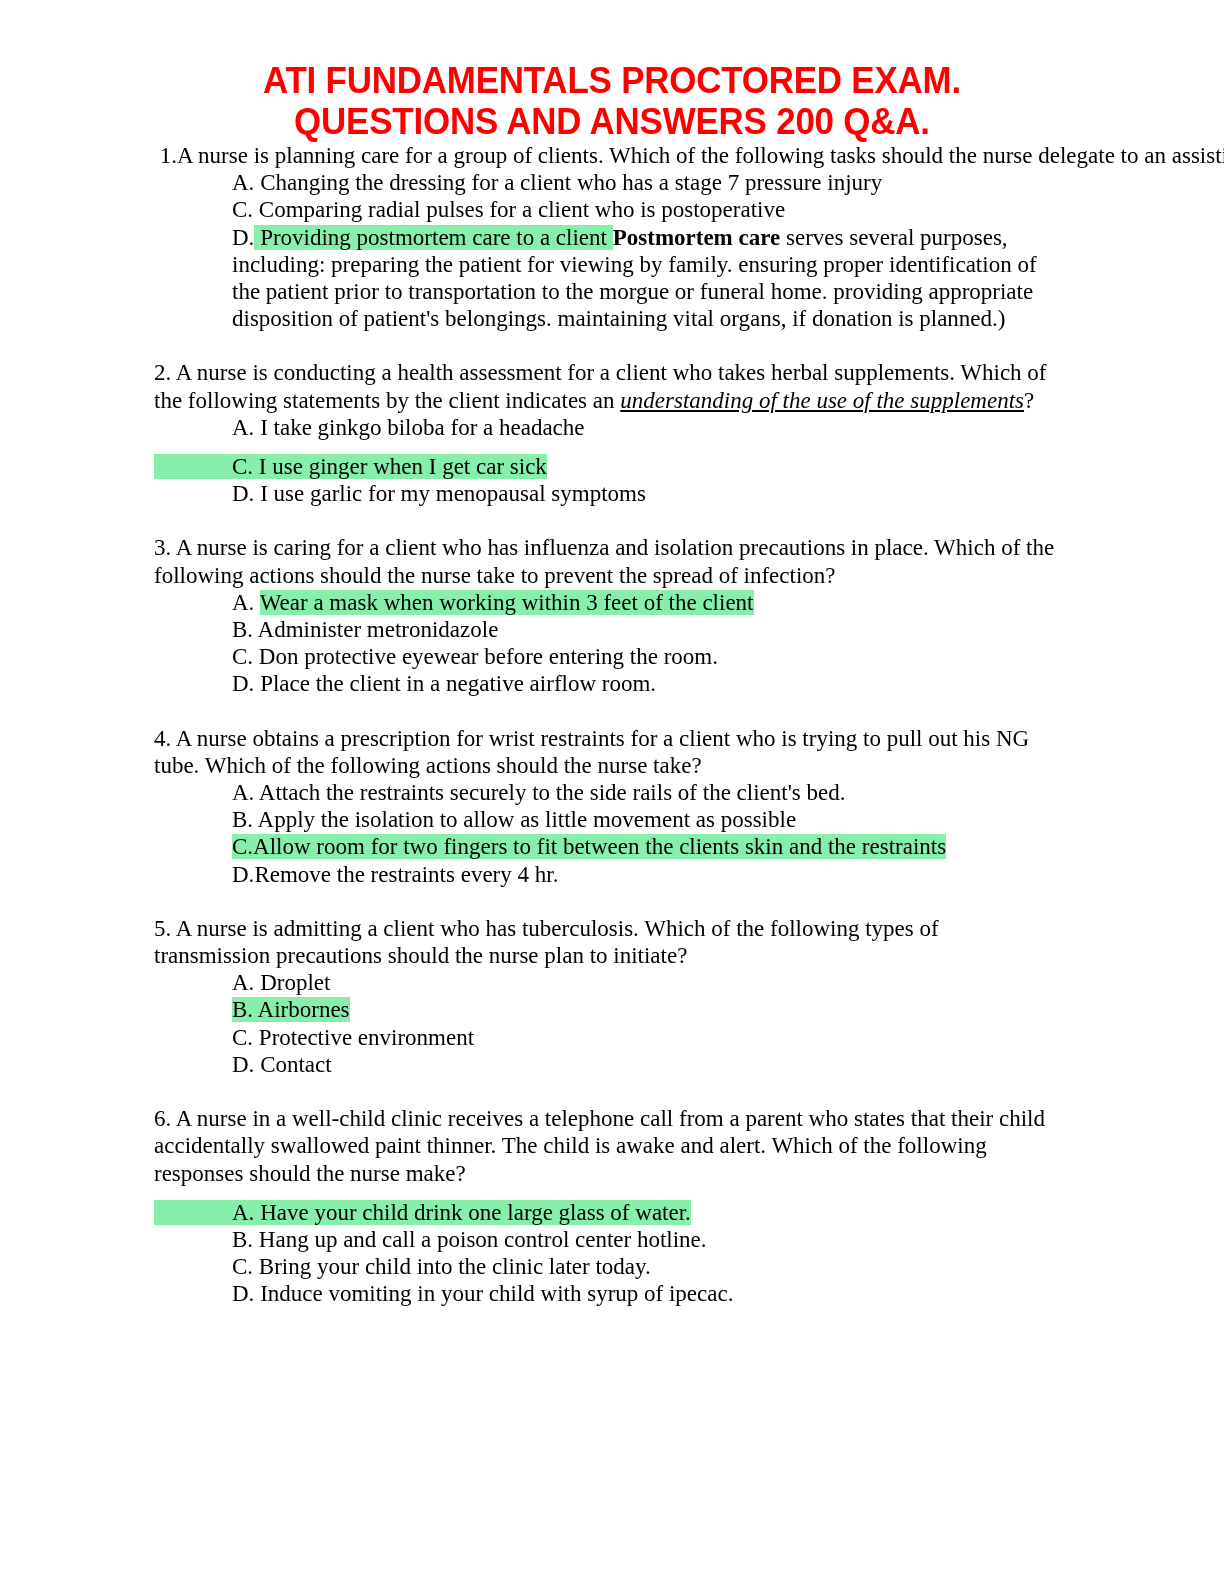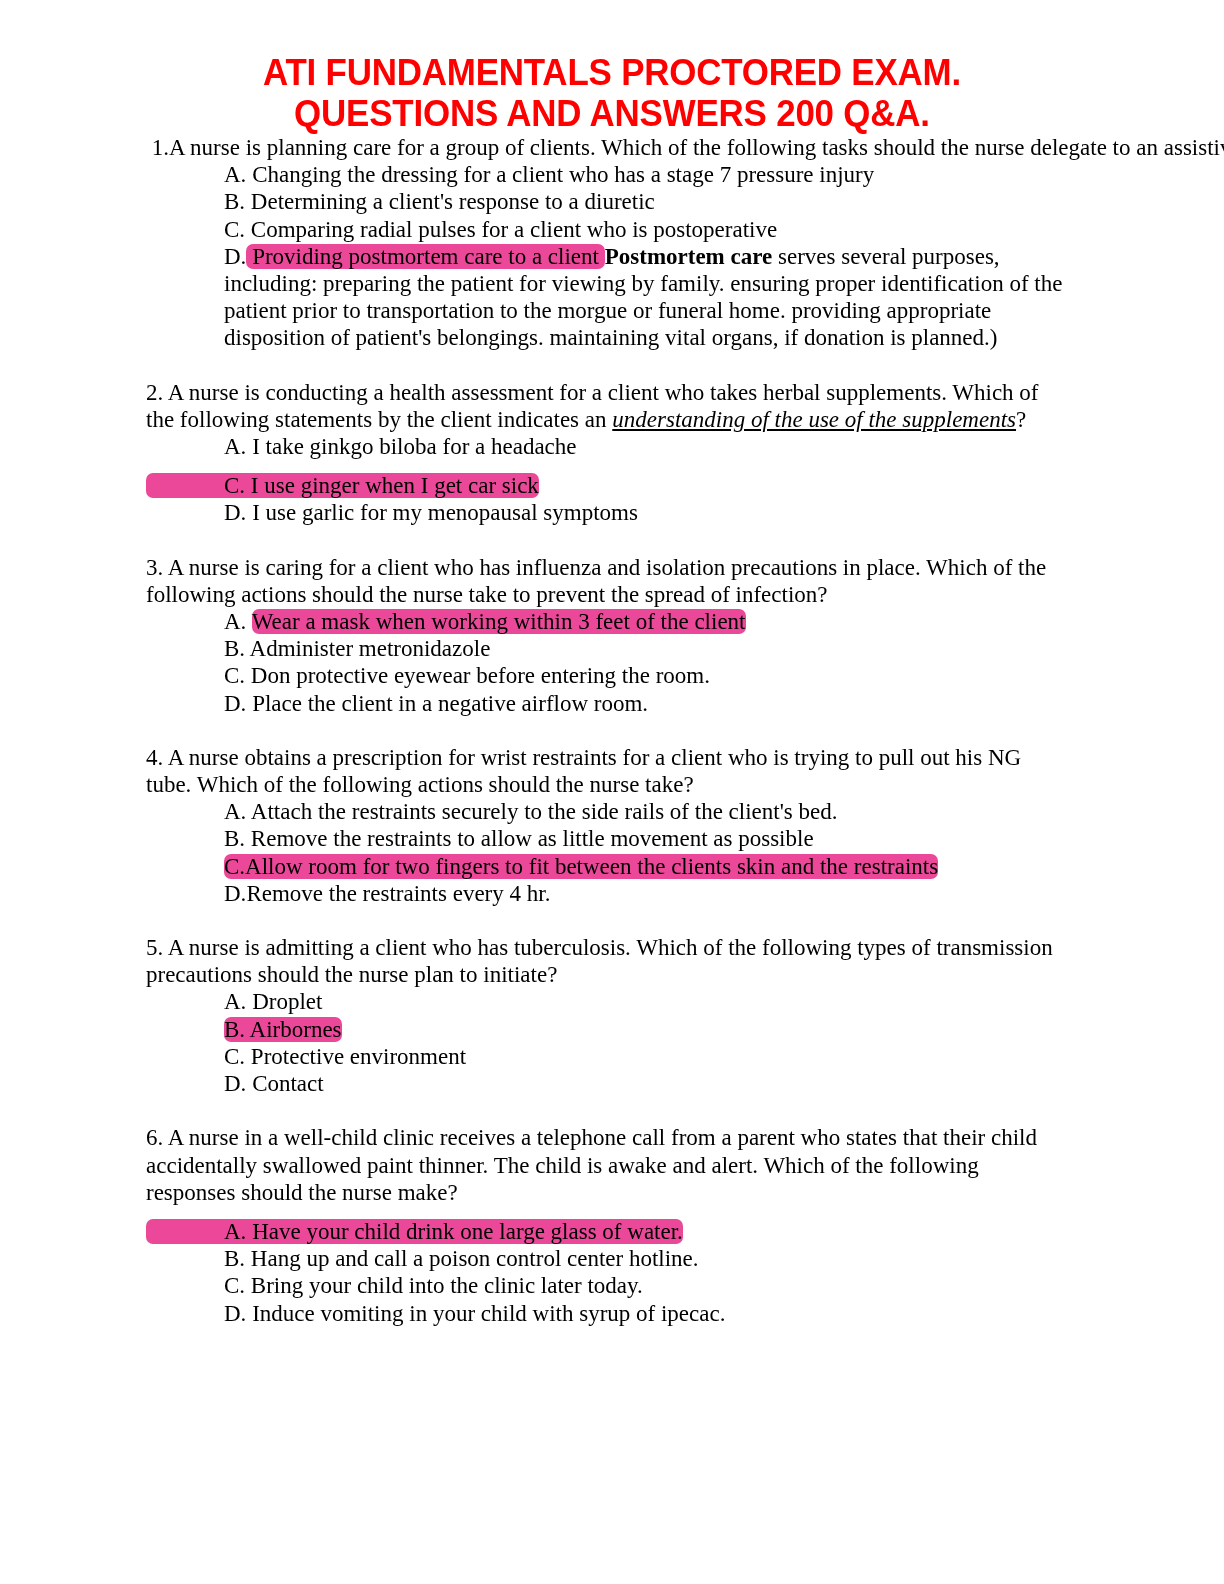--- a/index.html
+++ b/index.html
@@ -14,21 +14,21 @@
     color: #000000;
     overflow: hidden;
   }
 
   .page {
     position: relative;
     width: 1224px;
     height: 1584px;
     background: #ffffff;
     box-sizing: border-box;
-    padding: 8px;
+    padding: 16px;
   }
 
   
   .doc-title {
     margin: 0;
     padding: 44px 140px 0 140px;
     text-align: center;
     color: #ff0000;
     font-family: "Liberation Sans Narrow", "Liberation Sans", "DejaVu Sans", sans-serif;
     font-weight: bold;
@@ -69,22 +69,21 @@
   .opt.wide {
     padding-left: 0;
     margin-top: 12px;
   }
   .opt.wide .lead-space {
     display: inline-block;
     width: 78px;
   }
 
   .hl {
-    background-color: #ec4899;
-    border-radius: 7px;
+    background-color: #86efac;
   }
 
   .bold { font-weight: bold; }
   .it-u {
     font-style: italic;
     text-decoration: underline;
     text-align: center;
   }
 
   .gap {
@@ -98,21 +97,20 @@
 
   <h1 class="doc-title"><span>ATI FUNDAMENTALS PROCTORED EXAM.</span>
 <span>QUESTIONS AND ANSWERS 200 Q&amp;A.</span></h1>
 
   <div class="body-area">
 
     <div class="q-block">
       <p class="q-stem"><span class="q-first-indent"> 1.A nurse is planning care for a group of clients. Which of the following tasks should the nurse delegate to an assistive personnel?</span></p>
 
       <p class="opt"><span>A.</span> <span>Changing the dressing for a client who has a stage 7 pressure injury</span></p>
-      <p class="opt"><span>B.</span> <span>Determining a client's response to a diuretic</span></p>
       <p class="opt"><span>C.</span> <span>Comparing radial pulses for a client who is postoperative</span></p>
 
       <p class="q-stem" style="padding-left:78px; text-indent:-78px;"><span style="display:inline-block;width:78px;"></span><span>D.</span><span class="hl"> Providing postmortem care to a client </span><span class="bold">Postmortem care</span><span> serves several purposes, including: preparing the patient for viewing by family. ensuring proper identification of the patient prior to transportation to the morgue or funeral home. providing appropriate disposition of patient's belongings. maintaining vital organs, if donation is planned.)</span></p>
     </div>
 
     <div class="gap"></div>
 
     <div class="q-block">
       <p class="q-stem"><span>2. A nurse is conducting a health assessment for a client who takes herbal supplements. Which of the following statements by the client indicates an </span><span class="it-u">understanding of the use of the supplements</span><span>?</span></p>
 
@@ -131,21 +129,21 @@
       <p class="opt"><span>C.</span> <span>Don protective eyewear before entering the room.</span></p>
       <p class="opt"><span>D.</span> <span>Place the client in a negative airflow room.</span></p>
     </div>
 
     <div class="gap"></div>
 
     <div class="q-block">
       <p class="q-stem">4. A nurse obtains a prescription for wrist restraints for a client who is trying to pull out his NG tube. Which of the following actions should the nurse take?</p>
 
       <p class="opt"><span>A.</span><span> Attach the restraints securely to the side rails of the client's bed.</span></p>
-      <p class="opt"><span>B.</span><span> Remove the restraints to allow as little movement as possible</span></p>
+      <p class="opt"><span>B.</span><span> Apply the isolation to allow as little movement as possible</span></p>
       <p class="opt"><span class="hl"><span>C.</span><span>Allow room for two fingers to fit between the clients skin and the restraints</span></span></p>
       <p class="opt"><span>D.</span><span>Remove the restraints every 4 hr.</span></p>
     </div>
 
     <div class="gap"></div>
 
     <div class="q-block">
       <p class="q-stem">5. A nurse is admitting a client who has tuberculosis. Which of the following types of transmission precautions should the nurse plan to initiate?</p>
 
       <p class="opt"><span>A.</span><span> Droplet</span></p>

